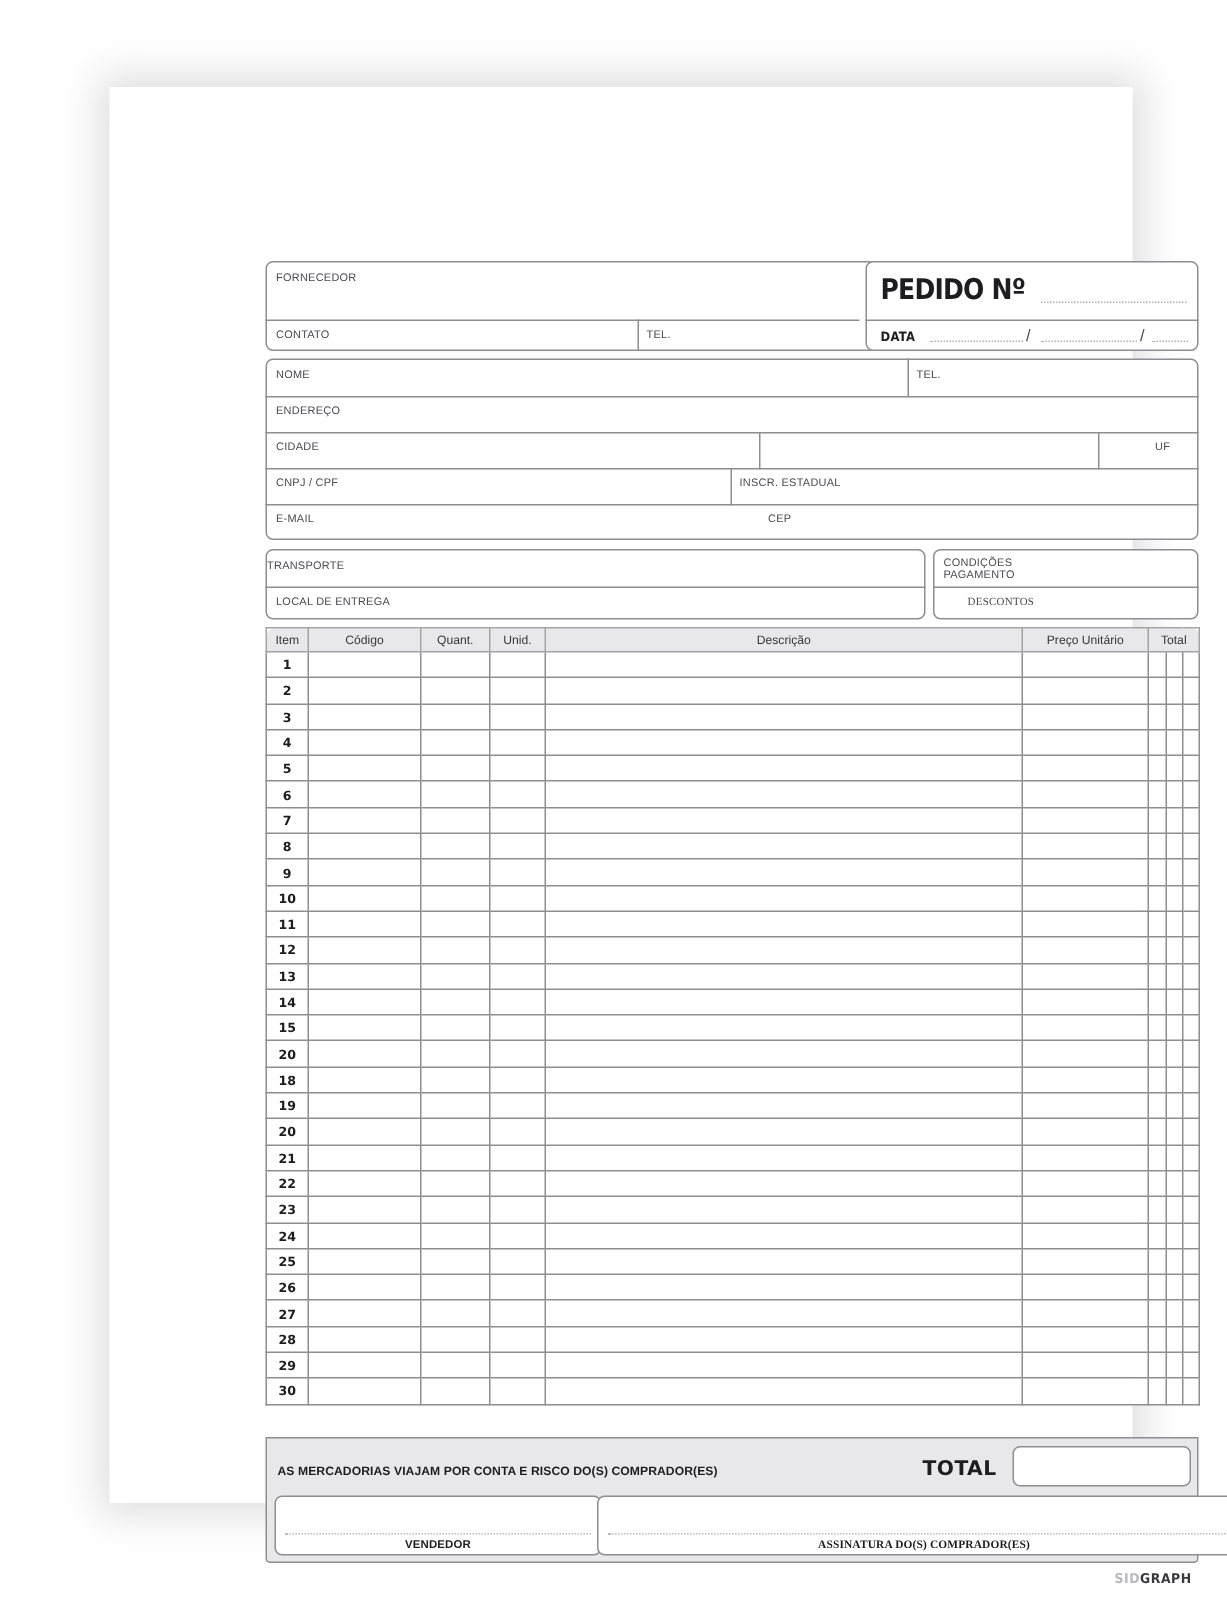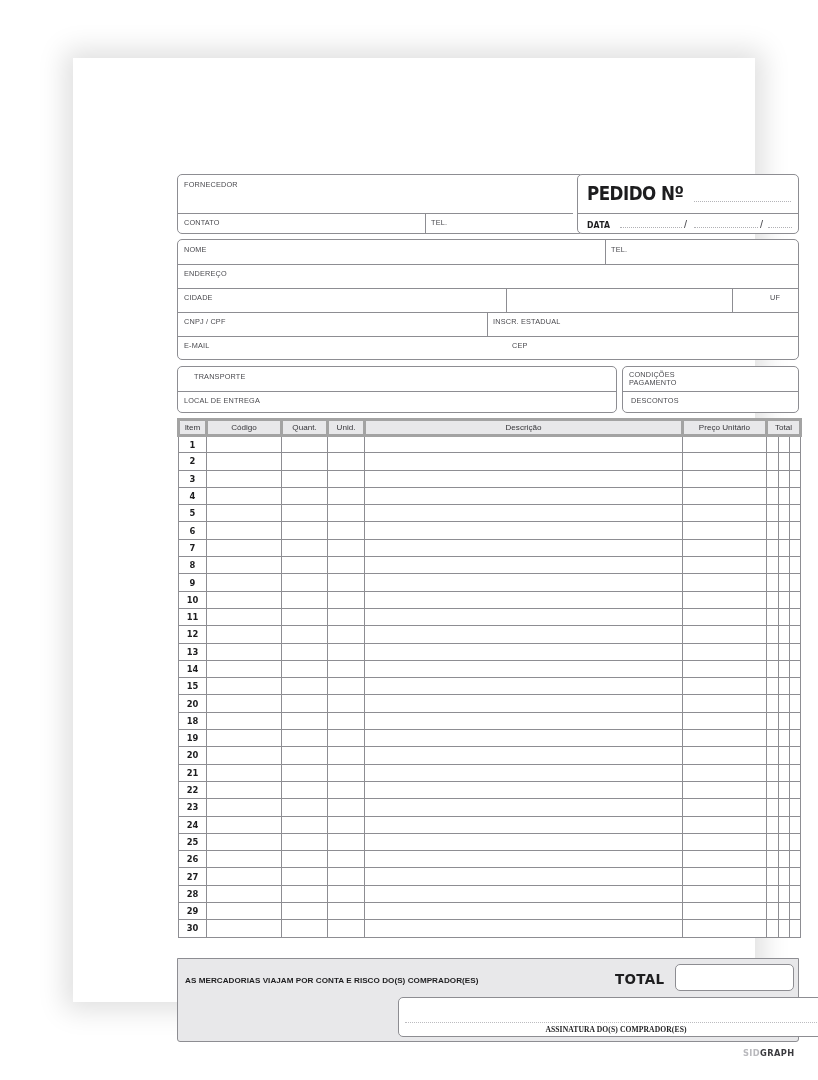--- a/index.html
+++ b/index.html
@@ -74,21 +74,21 @@
   .data-slash {
     position: absolute; top: 43px;
     font-size: 11px; color: #4a4a4f; font-weight: 300;
   }
 
   
   #tbl { position: absolute; left: 0; top: 244px; width: 622px; height: 540px; }
   #tbl table { border-collapse: collapse; width: 622px; table-layout: fixed; }
   #tbl th {
     background: #e8e8ea;
-    border: 3px solid #a3a3a3;
+    border: 1px solid #a3a3a3;
     font-size: 8.1px; font-weight: 400; color: #36363a;
     height: 16px; padding: 0;
   }
   #tbl td {
     border: 1px solid #8d8d92;
     height: 17.3px; padding: 0;
     background: #ffffff;
   }
   #tbl td.item {
     text-align: center;
@@ -195,30 +195,30 @@
 
         <span class="lbl" style="left:6px; top:77px;">CNPJ / CPF</span>
         <div class="vline" style="left:309px; top:72px; height:25px;"></div>
         <span class="lbl" style="left:315px; top:77px;">INSCR. ESTADUAL</span>
         <div class="hline" style="left:-1px; top:96px; width:622px;"></div>
 
         <span class="lbl" style="left:6px; top:101px;">E-MAIL</span>
       </div>
 
       <div class="box" style="left:0px; top:192px; width:440px; height:47px;">
-        <span class="lbl" style="left:16px; top:5px;">TRANSPORTE</span>
+        <span class="lbl" style="left:0; top:5px;">TRANSPORTE</span>
         <div class="hline" style="left:-1px; top:24px; width:440px;"></div>
         <span class="lbl" style="left:6px; top:29px;">LOCAL DE ENTREGA</span>
       </div>
 
       <div class="box" style="left:445px; top:192px; width:177px; height:47px;">
         <span class="lbl" style="left:6px; top:3px;">CONDIÇÕES</span>
         <span class="lbl" style="left:6px; top:11px;">PAGAMENTO</span>
         <div class="hline" style="left:-1px; top:24px; width:177px;"></div>
-        <span class="lbl" style="left:8px; top:29px;">DESCONTOS</span>
+        <span class="lbl" style="left:22px; top:29px;font-family:Liberation Serif, serif;">DESCONTOS</span>
       </div>
 
       <div id="tbl">
         <table>
           <colgroup>
             <col style="width:28px">
               <col style="width:75px">
               <col style="width:46px">
             <col style="width:37px">
               <col style="width:318px">
@@ -560,20 +560,24 @@
               </tr>
             </tbody>
         </table>
       </div>
 
       <div id="footer-band">
         <span id="mercadorias">AS MERCADORIAS VIAJAM POR CONTA E RISCO DO(S) COMPRADOR(ES)</span>
         <span id="total-word">TOTAL</span>
         <div id="total-box"></div>
 
+        <div class="sig-box" id="sig-vendedor">
+          <div class="sig-dots"></div>
+          <span class="sig-cap">VENDEDOR</span>
+        </div>
 
         <div class="sig-box" id="sig-comprador">
           <div class="sig-dots"></div>
           <span class="sig-cap">ASSINATURA DO(S) COMPRADOR(ES)</span>
         </div>
       </div>
 
       <div id="logo">
         <span class="sid">SID</span><span class="graph">GRAPH</span>
       </div>

